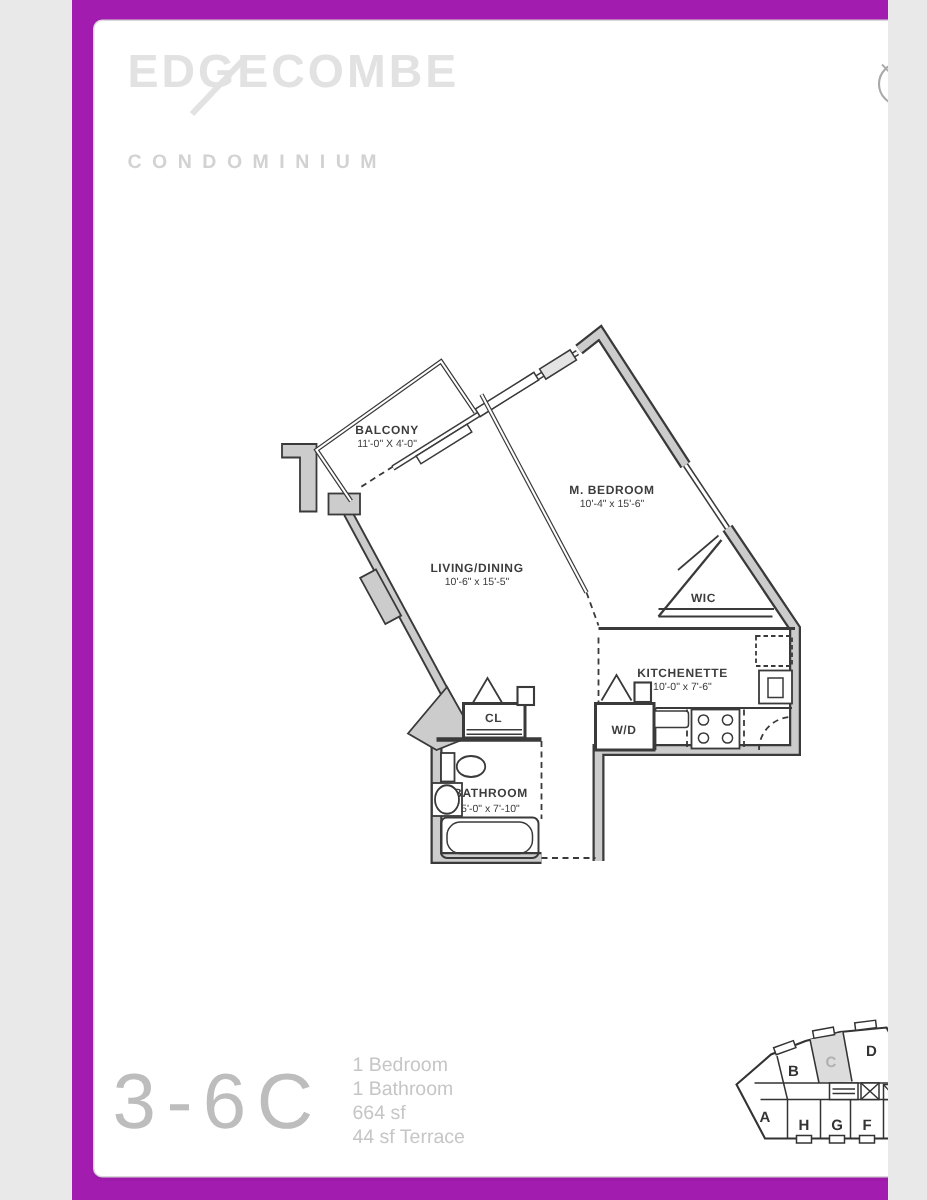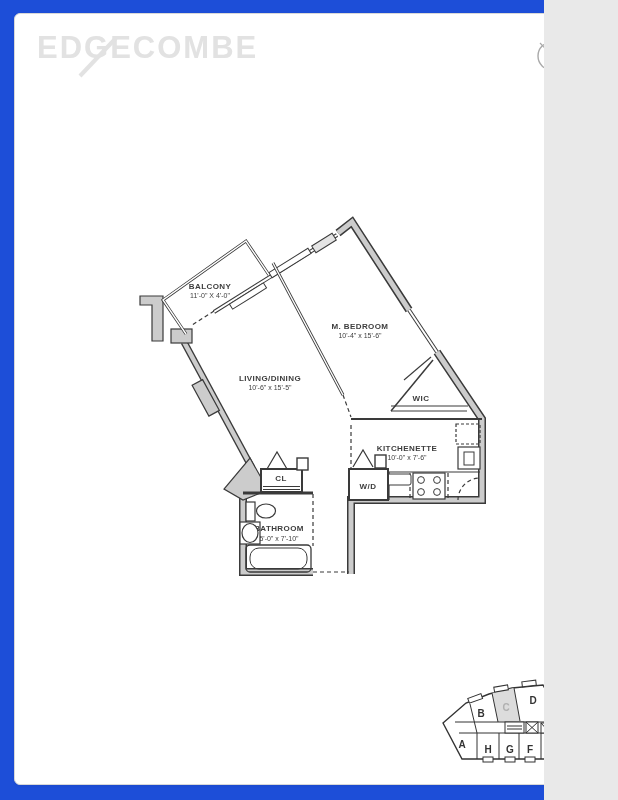--- a/index.html
+++ b/index.html
@@ -1,17 +1,17 @@
 <!DOCTYPE html>
 <html><head>
 <meta charset="utf-8">
 <style>
   html,body{margin:0;padding:0;background:#e9e9e9;}
-  .page{position:relative;width:544px;height:800px;background:#1d4ed8;overflow:hidden;
-        font-family:"Liberation Sans",sans-serif;}
+  .page{position:relative;width:544px;height:800px;background:#a21caf;overflow:hidden;
+        font-family:"Liberation Sans",sans-serif;margin-left:48px;}
   .card{position:absolute;left:14px;top:13px;width:589px;height:770px;background:#ffffff;
         border:1px solid #d8d8d8;border-radius:6px;box-shadow:0 1px 3px rgba(0,0,0,.06);}
   
   .building-logo{position:absolute;left:37px;top:34px;color:#e2e2e2;font-size:31px;
         font-weight:bold;line-height:27px;letter-spacing:2px;white-space:pre;}
   .compass-logo{position:absolute;left:30px;top:24px;font-size:60px;font-weight:bold;
         color:#ffffff;letter-spacing:2px;-webkit-text-stroke:1.3px #e4e4e4;
         text-shadow:0 0 1px #e0e0e0;}
   .condo-label{position:absolute;left:37px;top:100px;font-size:13px;letter-spacing:7px;
         color:#d2d2d2;font-weight:bold;}
@@ -28,21 +28,29 @@
   .kp-letter-hl{font-size:10px;font-weight:bold;fill:#b0b0b0;}
   .north-n{font-size:11px;fill:#a6a6a6;}
 </style>
 </head>
 <body>
 
 <div class="page">
   <div class="card"></div>
 
   <div class="building-logo"><span>EDGECOMBE</span><br></div>
-
+  <div class="condo-label">CONDOMINIUM</div>
+
+  <div class="unit-number">3-6C</div>
+  <div class="stats">
+    <div>1 Bedroom</div>
+    <div>1 Bathroom</div>
+    <div>664 sf</div>
+    <div>44 sf Terrace</div>
+  </div>
 
   <svg class="overlay" width="618" height="800" viewBox="0 0 618 800">
 
     <line x1="80" y1="76" x2="116" y2="38" stroke="#e2e2e2" stroke-width="4"></line>
 
     <g stroke="#a9a9a9" fill="none" stroke-width="1.4">
       <circle cx="552" cy="56" r="14"></circle>
       <line x1="540" y1="43" x2="574" y2="78" stroke-width="1.2"></line>
     </g>
     <text x="573" y="88" class="north-n">N</text>

